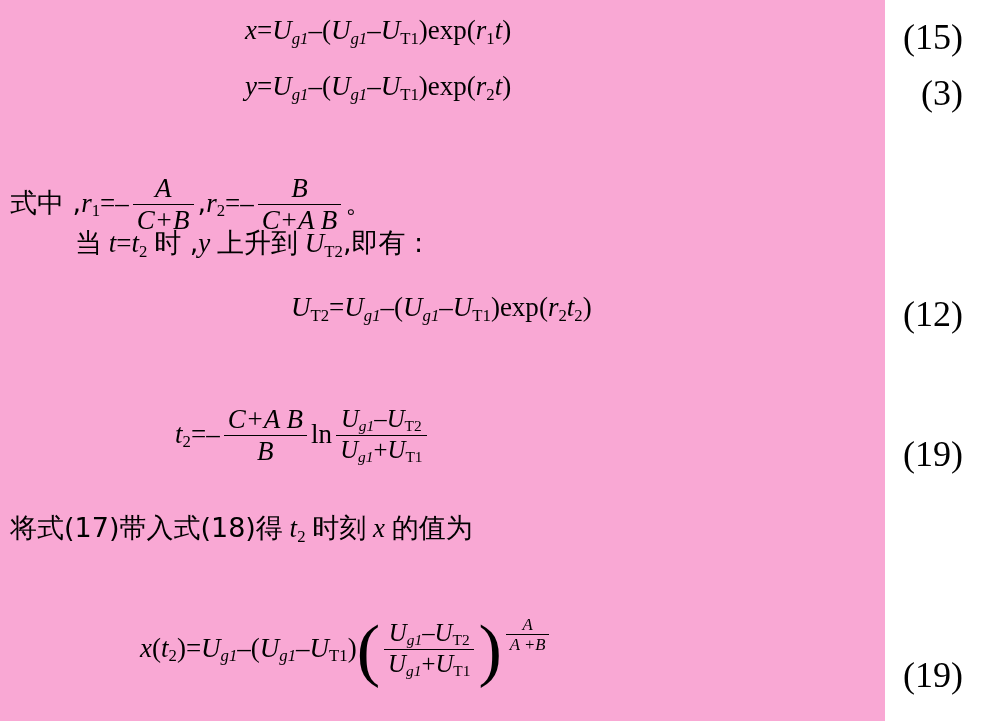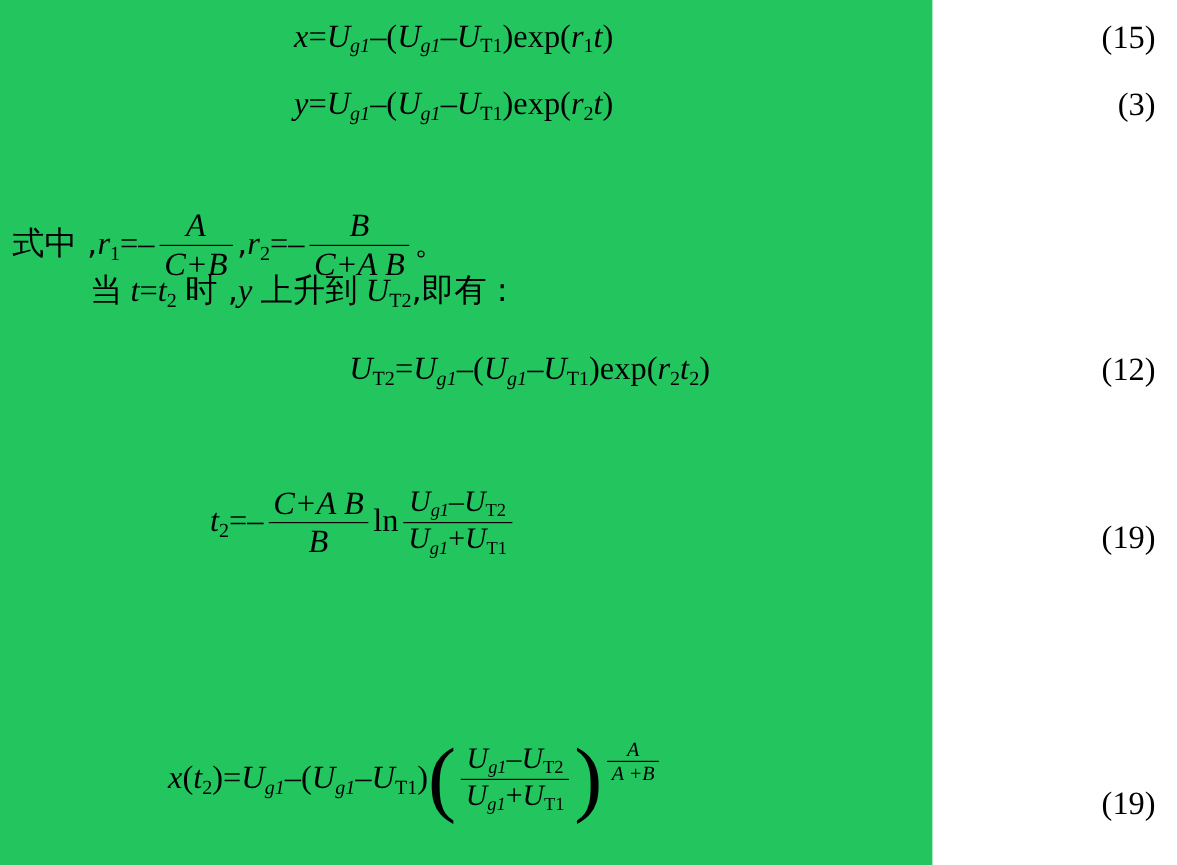--- a/index.html
+++ b/index.html
@@ -9,23 +9,23 @@
   }
   body {
     width: 981px;
     height: 721px;
     font-family: "Liberation Serif", serif;
     color: #000000;
     overflow: hidden;
   }
   .page {
     position: relative;
-    width: 777px;
+    width: 885px;
     height: 721px;
-    background: #22c55e;
+    background: #f9a8d4;
   }
 
   
   .math {
     font-family: "Liberation Serif", serif;
     font-size: 27px;
     line-height: 1.1;
     white-space: nowrap;
   }
   .it { font-style: italic; }
@@ -96,21 +96,21 @@
     width: 981px;
   }
   .eq-center {
     position: absolute;
     text-align: left;
   }
   .eq-num {
     position: absolute;
     right: 18px;
     font-family: "Liberation Serif", serif;
-    font-size: 27px;
+    font-size: 36px;
     font-style: normal;
     white-space: nowrap;
     text-align: right;
   }
   .text-line {
     position: absolute;
     white-space: nowrap;
   }
 </style>
 </head>
@@ -148,20 +148,23 @@
   </div>
 
 
   <div class="eq-row" style="top:405px;">
     <div class="eq-center math" style="left:175px;">
       <span class="it">t</span><span class="sub-up">2</span><span class="up">=</span><span class="up">–</span><span class="frac"><span class="num it">C+A B</span><span class="den it">B</span></span><span class="up">ln</span><span class="frac small"><span class="num"><span class="it">U</span><span class="sub">g1</span><span class="up">–</span><span class="it">U</span><span class="sub-up">T2</span></span><span class="den"><span class="it">U</span><span class="sub">g1</span><span class="up">+</span><span class="it">U</span><span class="sub-up">T1</span></span></span>
     </div>
     <div class="eq-num" style="top:28px;">(19)</div>
   </div>
 
+  <div class="text-line math" style="top:513px; left:10px;">
+    <span class="cn">将式(17)带入式(18)得</span><span>&nbsp;</span><span class="it">t</span><span class="sub-up">2</span><span>&nbsp;</span><span class="cn">时刻</span><span>&nbsp;</span><span class="it">x</span><span>&nbsp;</span><span class="cn">的值为</span>
+  </div>
 
   <div class="eq-row" style="top:620px;">
     <div class="eq-center math" style="left:140px;">
       <span class="it">x</span><span class="up">(</span><span class="it">t</span><span class="sub-up">2</span><span class="up">)</span><span class="up">=</span><span class="it">U</span><span class="sub">g1</span><span class="up">–</span><span class="up">(</span><span class="it">U</span><span class="sub">g1</span><span class="up">–</span><span class="it">U</span><span class="sub-up">T1</span><span class="up">)</span><span class="bigparen"><span class="paren-l">(</span><span class="frac small"><span class="num"><span class="it">U</span><span class="sub">g1</span><span class="up">–</span><span class="it">U</span><span class="sub-up">T2</span></span><span class="den"><span class="it">U</span><span class="sub">g1</span><span class="up">+</span><span class="it">U</span><span class="sub-up">T1</span></span></span><span class="paren-r">)</span></span><span class="sup-exp"><span class="frac"><span class="num it">A</span><span class="den it">A +B</span></span></span>
     </div>
     <div class="eq-num" style="top:34px;">(19)</div>
   </div>
 
 </div>
 

